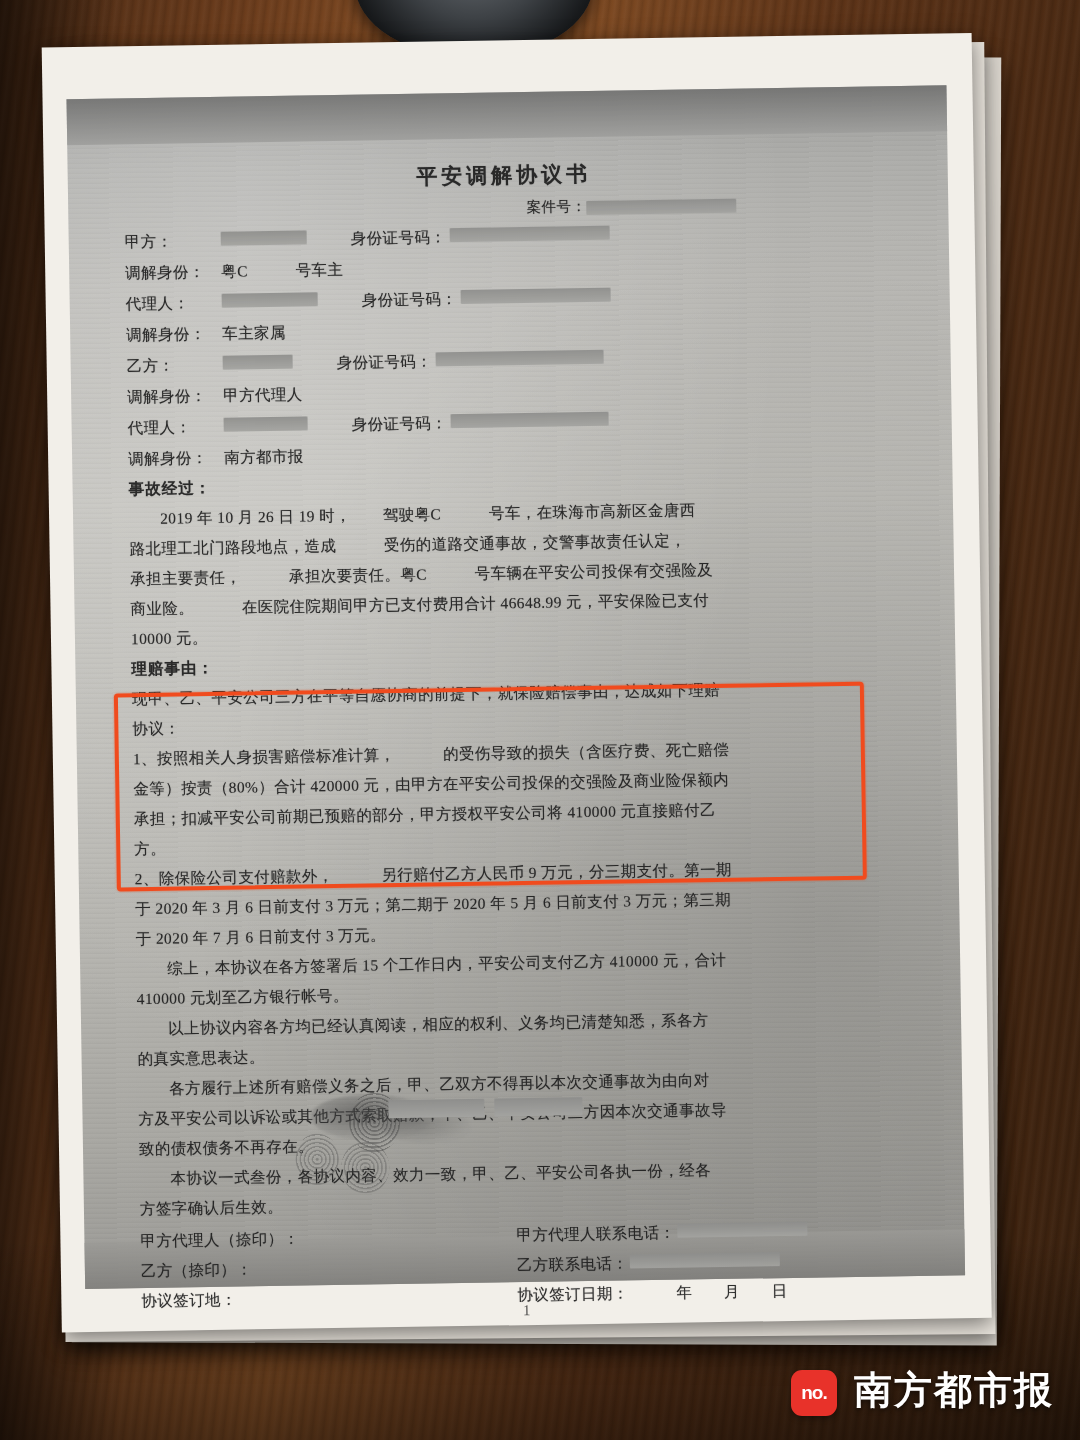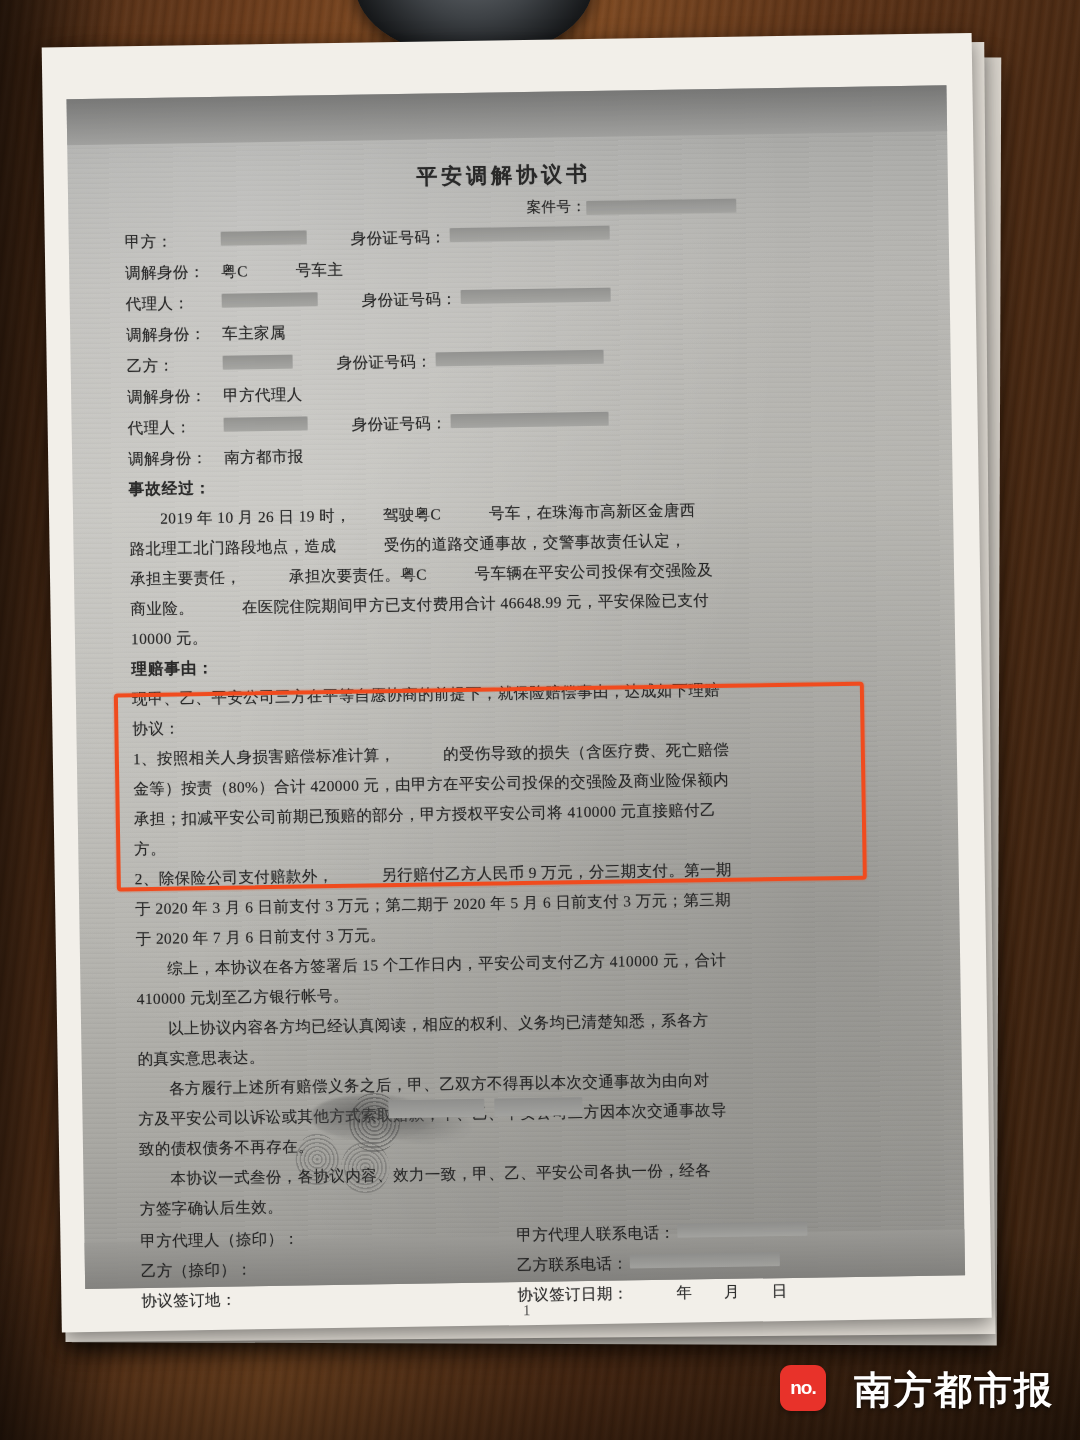--- a/index.html
+++ b/index.html
@@ -191,22 +191,22 @@
     font-size: 15px;
     color: #2a2a2a;
     opacity: .8;
   }
 
   
   .watermark {
     position: absolute;
     right: 26px; bottom: 24px;
     display: flex;
-    align-items: flex-start;
-    gap: 28px;
+    align-items: flex-end;
+    gap: 17px;
   }
   .wm-badge {
     width: 46px; height: 46px;
     border-radius: 11px;
     background: #e8322a;
     display: flex; align-items: center; justify-content: center;
     color: #fff;
     font-family: "Liberation Sans", sans-serif;
     font-weight: bold;
     font-size: 19px;

